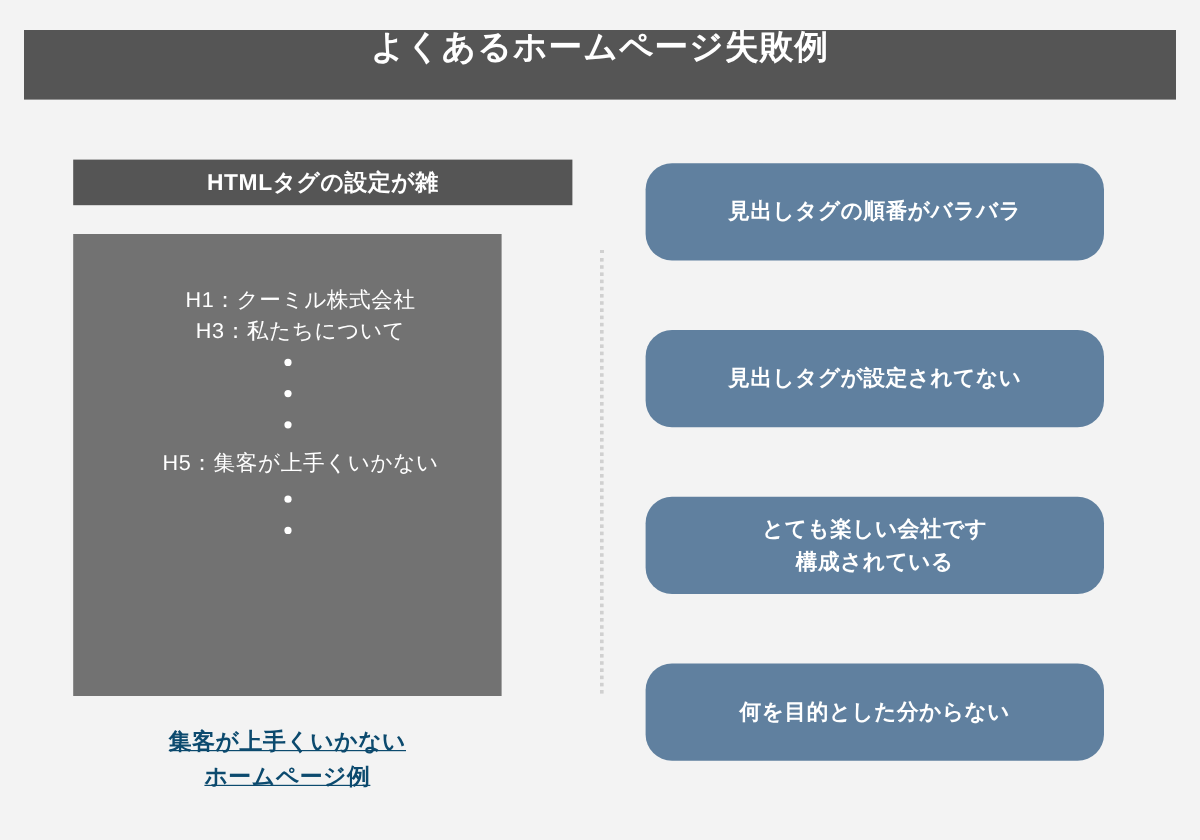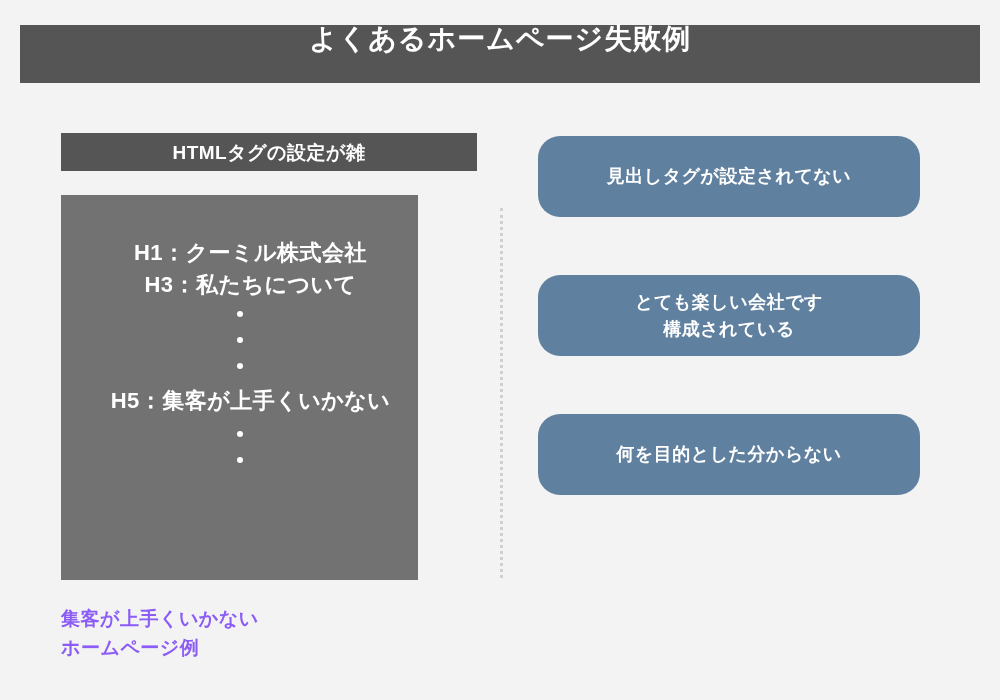--- a/index.html
+++ b/index.html
@@ -64,22 +64,22 @@
     top: 195px;
     width: 357px;
     height: 385px;
     background: #727272;
     display: flex;
     flex-direction: column;
     align-items: center;
   }
   .mock-line {
     color: #ffffff;
-    font-size: 22px;
-    font-weight: bold;
+    font-size: 18px;
+    font-weight: normal;
     letter-spacing: 0.5px;
     text-align: center;
     line-height: 1.45;
     padding-left: 22px;
   }
   .mock-line.first {
     margin-top: 42px;
   }
   .mock-bullet {
     width: 6px;
@@ -96,25 +96,27 @@
     width: 100%;
   }
   .gap-before-h5 { height: 6px; }
   .gap-after-h5  { height: 4px; }
 
   .caption {
     position: absolute;
     left: 61px;
     top: 605px;
     width: 357px;
-    color: #8b5cf6;
+    text-align: center;
+    color: #0c4a6e;
     font-size: 19px;
     font-weight: bold;
     line-height: 1.5;
     letter-spacing: 0.5px;
+    text-decoration: underline;
   }
 
   
   .divider {
     position: absolute;
     left: 500px;
     top: 208px;
     width: 0;
     height: 370px;
     border-left: 3px dotted #d0d0d0;
@@ -188,20 +190,23 @@
 
 <div class="caption">
   <div>集客が上手くいかない</div>
   <div>ホームページ例</div>
 </div>
 
 <div class="divider"></div>
 
 <div class="pill-col">
   <div class="pill">
+    <span class="pill-text">見出しタグの順番がバラバラ</span>
+  </div>
+  <div class="pill">
     <span class="pill-text">見出しタグが設定されてない</span>
   </div>
   <div class="pill">
     <span class="pill-text">とても楽しい会社です
 構成されている</span>
   </div>
   <div class="pill">
     <span class="pill-text">何を目的とした分からない</span>
   </div>
 </div>

